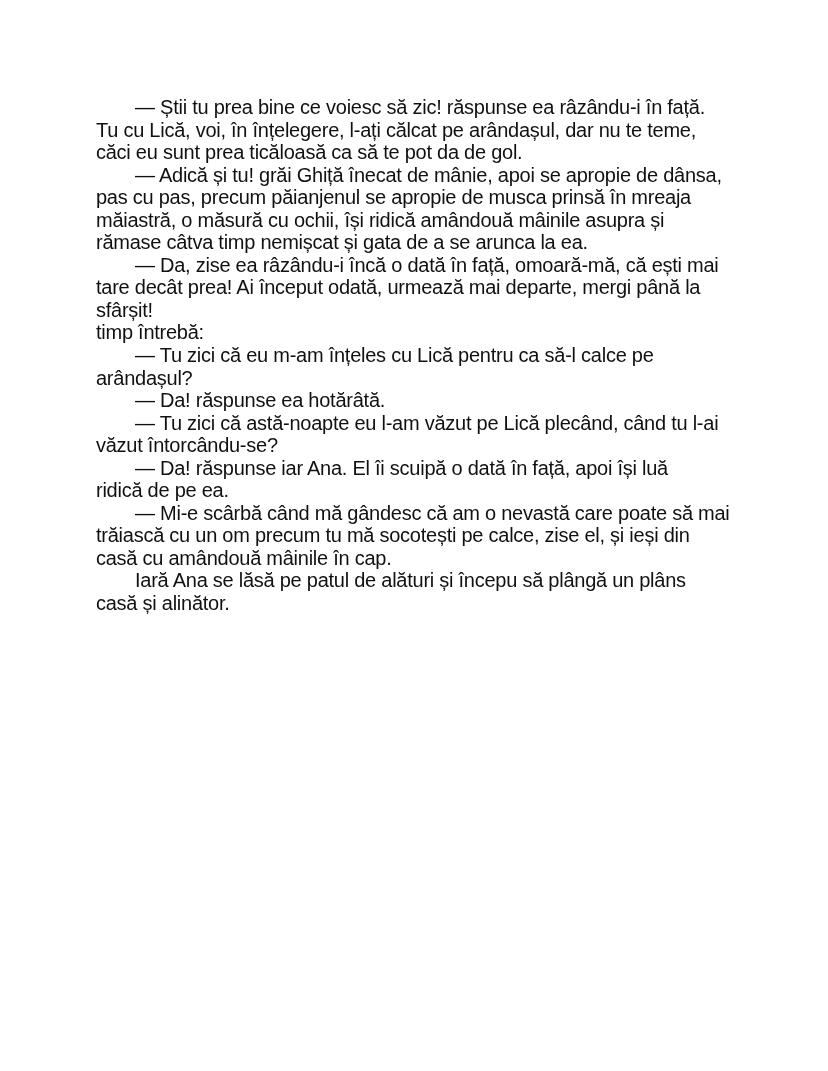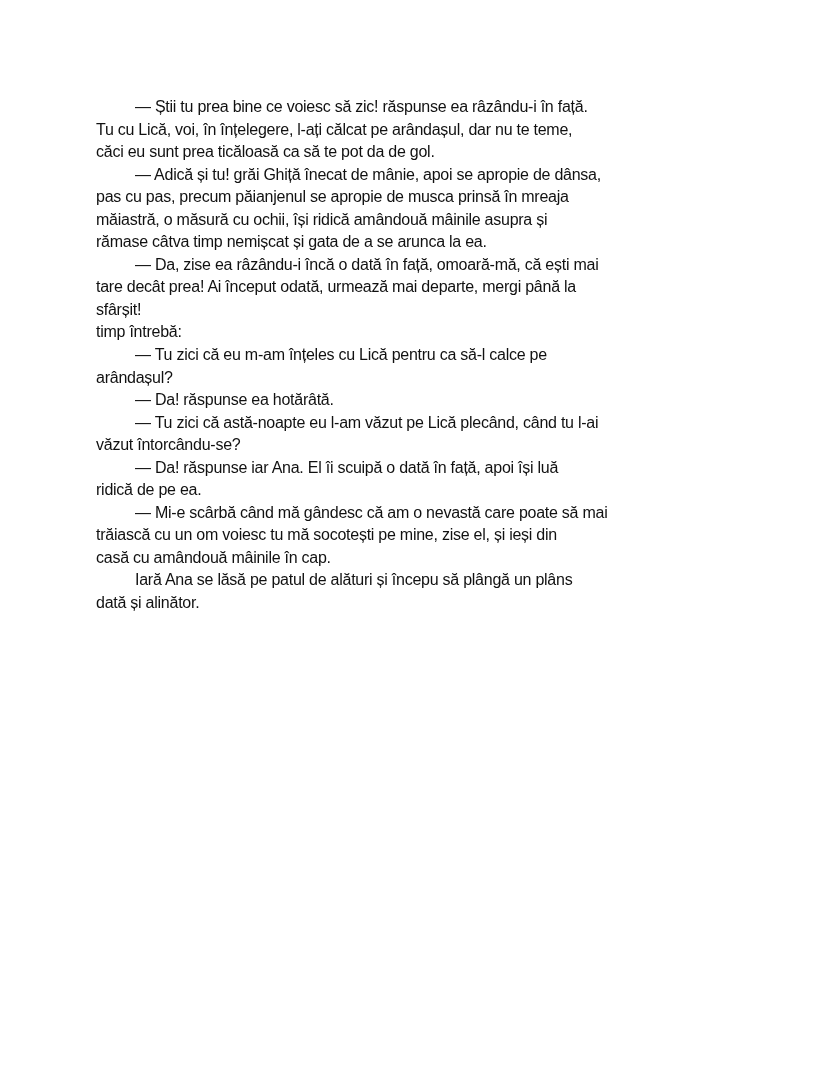--- a/index.html
+++ b/index.html
@@ -12,21 +12,21 @@
       height: 1071px;
       position: relative;
       overflow: hidden;
     }
     .page {
       position: absolute;
       left: 96px;
       top: 96px;
       width: 660px;
       font-family: "Liberation Sans", sans-serif;
-      font-size: 16px;
+      font-size: 20px;
       line-height: 22.55px;
       color: #111111;
       letter-spacing: -0.25px;
     }
     .line {
       white-space: pre;
       display: block;
       height: 22.55px;
     }
     .line.indent {
@@ -75,21 +75,21 @@
     <span class="line">văzut întorcându-se?</span>
   </div>
 
   <div>
     <span class="line indent">— Da! răspunse iar Ana. El îi scuipă o dată în față, apoi își luă</span>
     <span class="line">ridică de pe ea.</span>
   </div>
 
   <div>
     <span class="line indent">— Mi-e scârbă când mă gândesc că am o nevastă care poate să mai</span>
-    <span class="line">trăiască cu un om voiesc tu mă socotești pe mine, zise el, și ieși din</span>
+    <span class="line">trăiască cu un om precum tu mă socotești pe calce, zise el, și ieși din</span>
     <span class="line">casă cu amândouă mâinile în cap.</span>
   </div>
 
   <div>
     <span class="line indent">Iară Ana se lăsă pe patul de alături și începu să plângă un plâns</span>
-    <span class="line">dată și alinător.</span>
+    <span class="line">casă și alinător.</span>
   </div>
 </div>
 
 </body></html>

